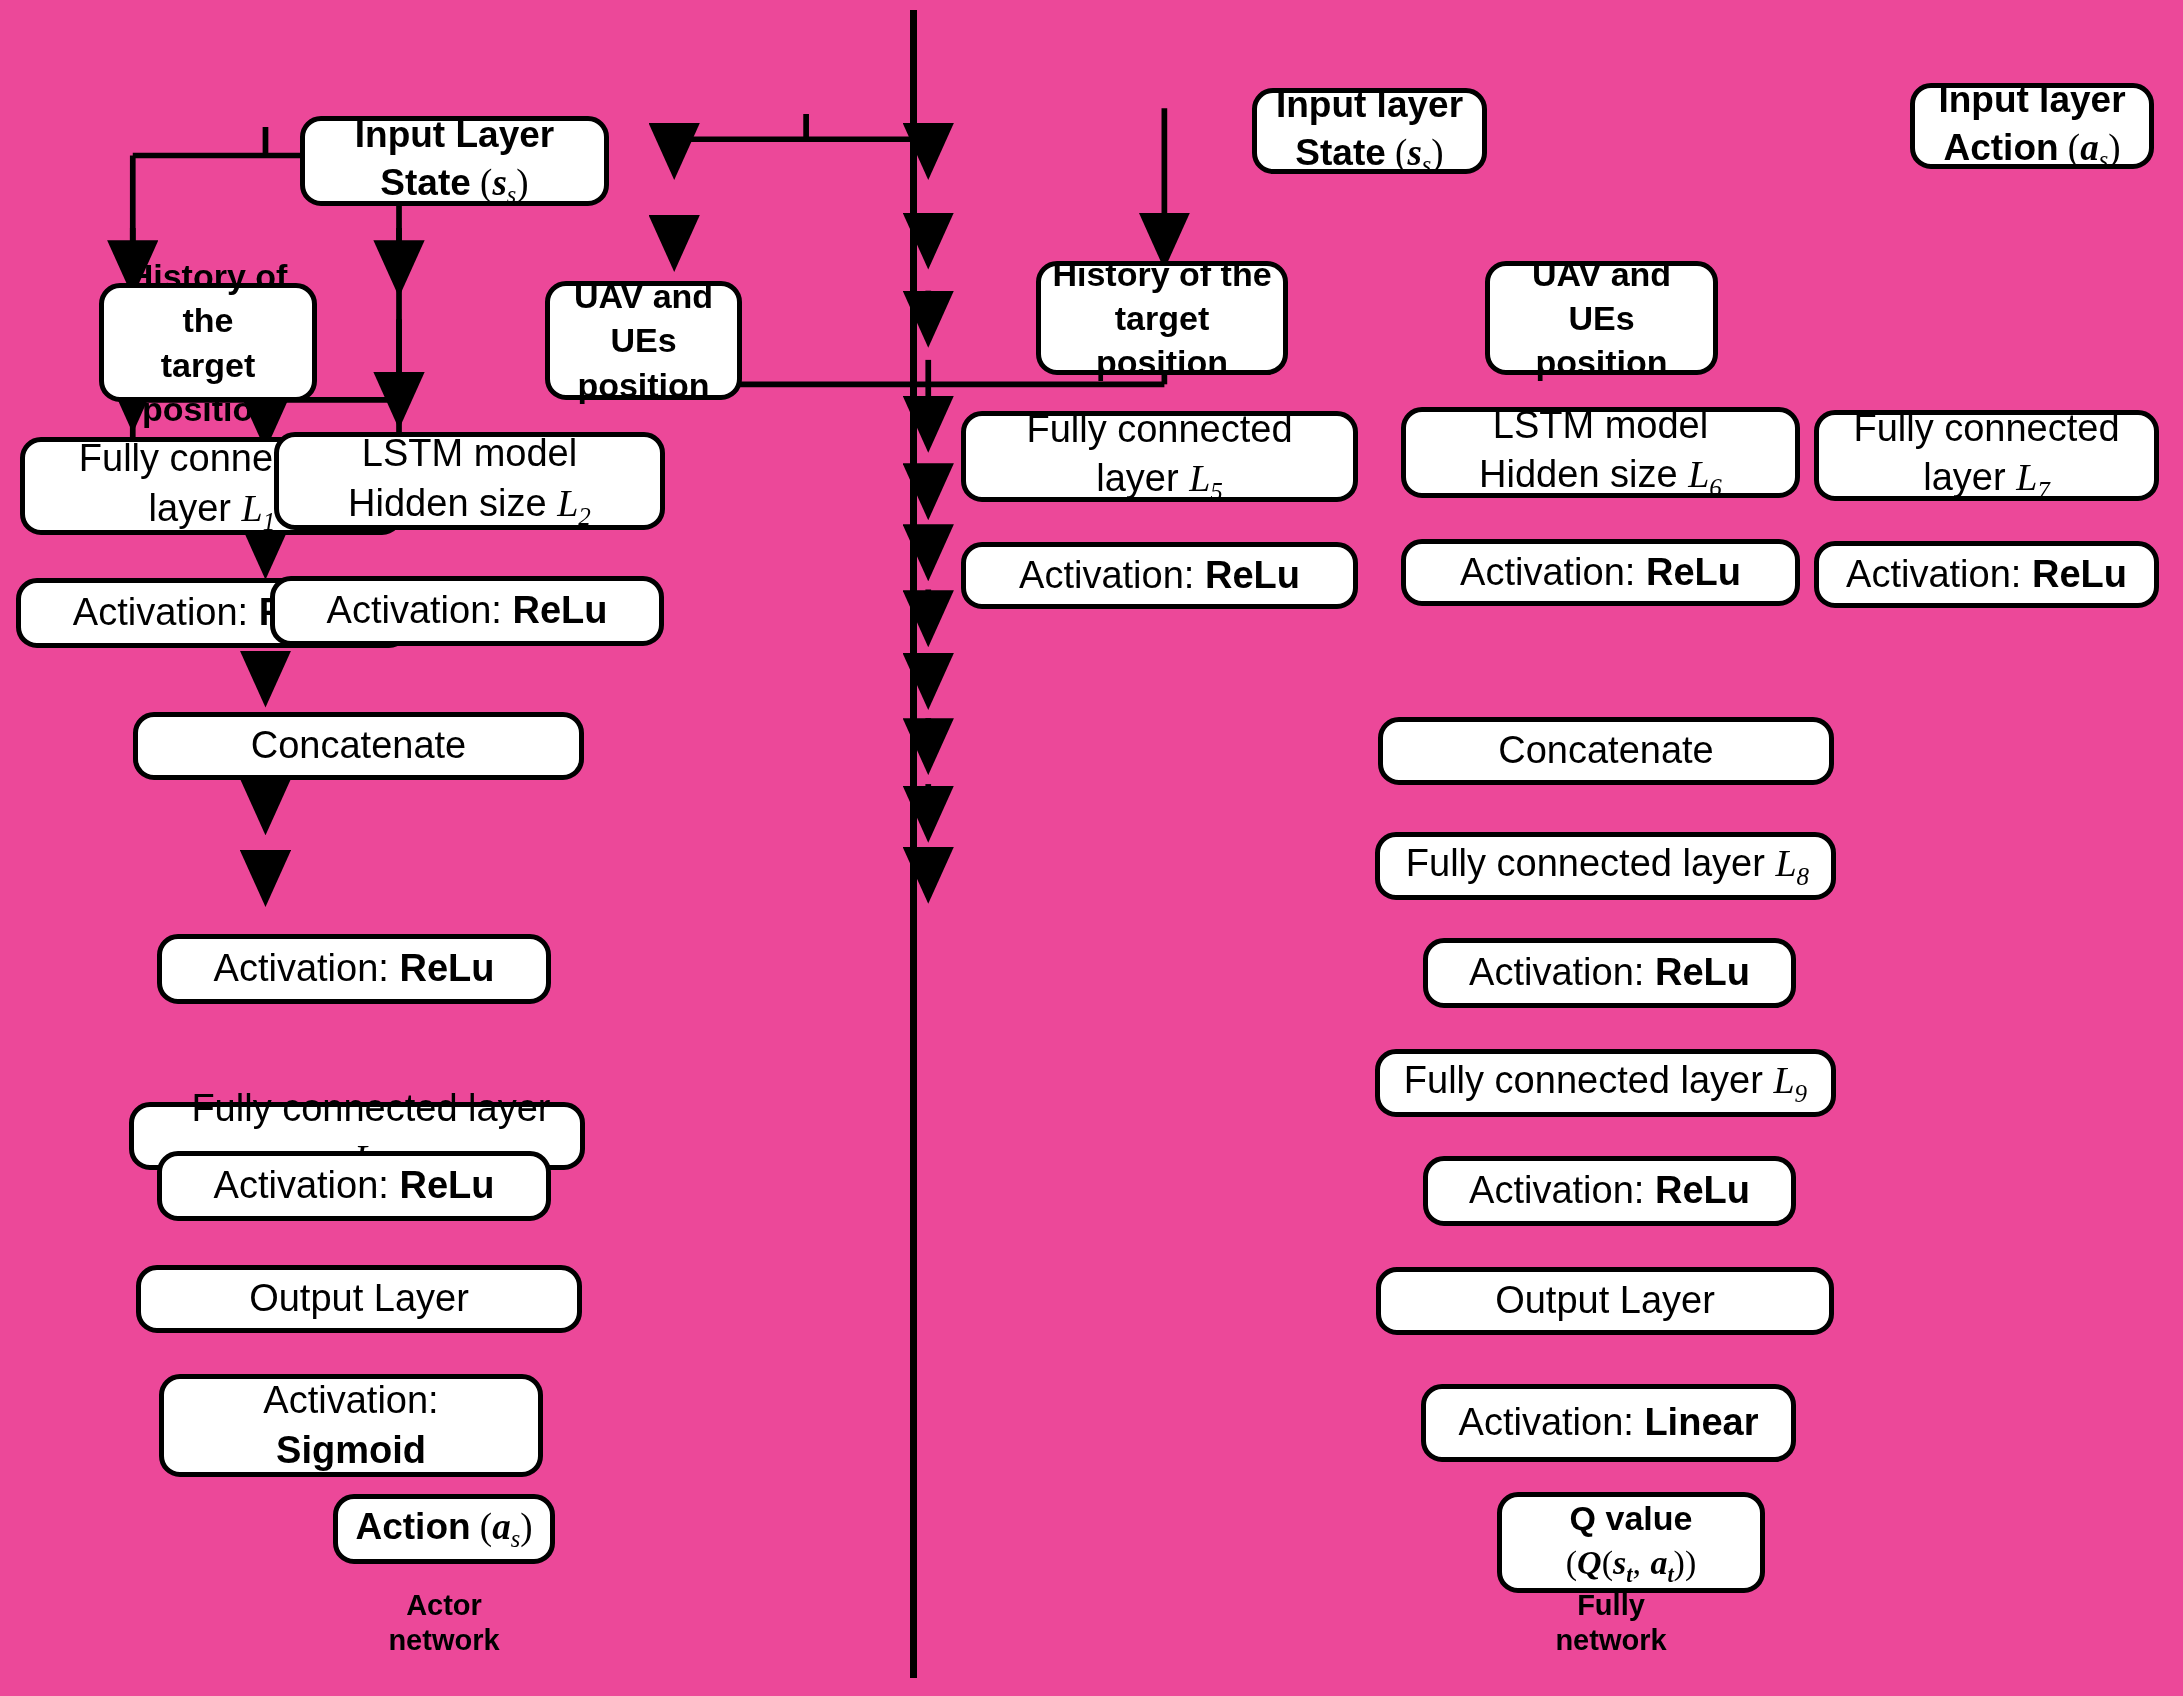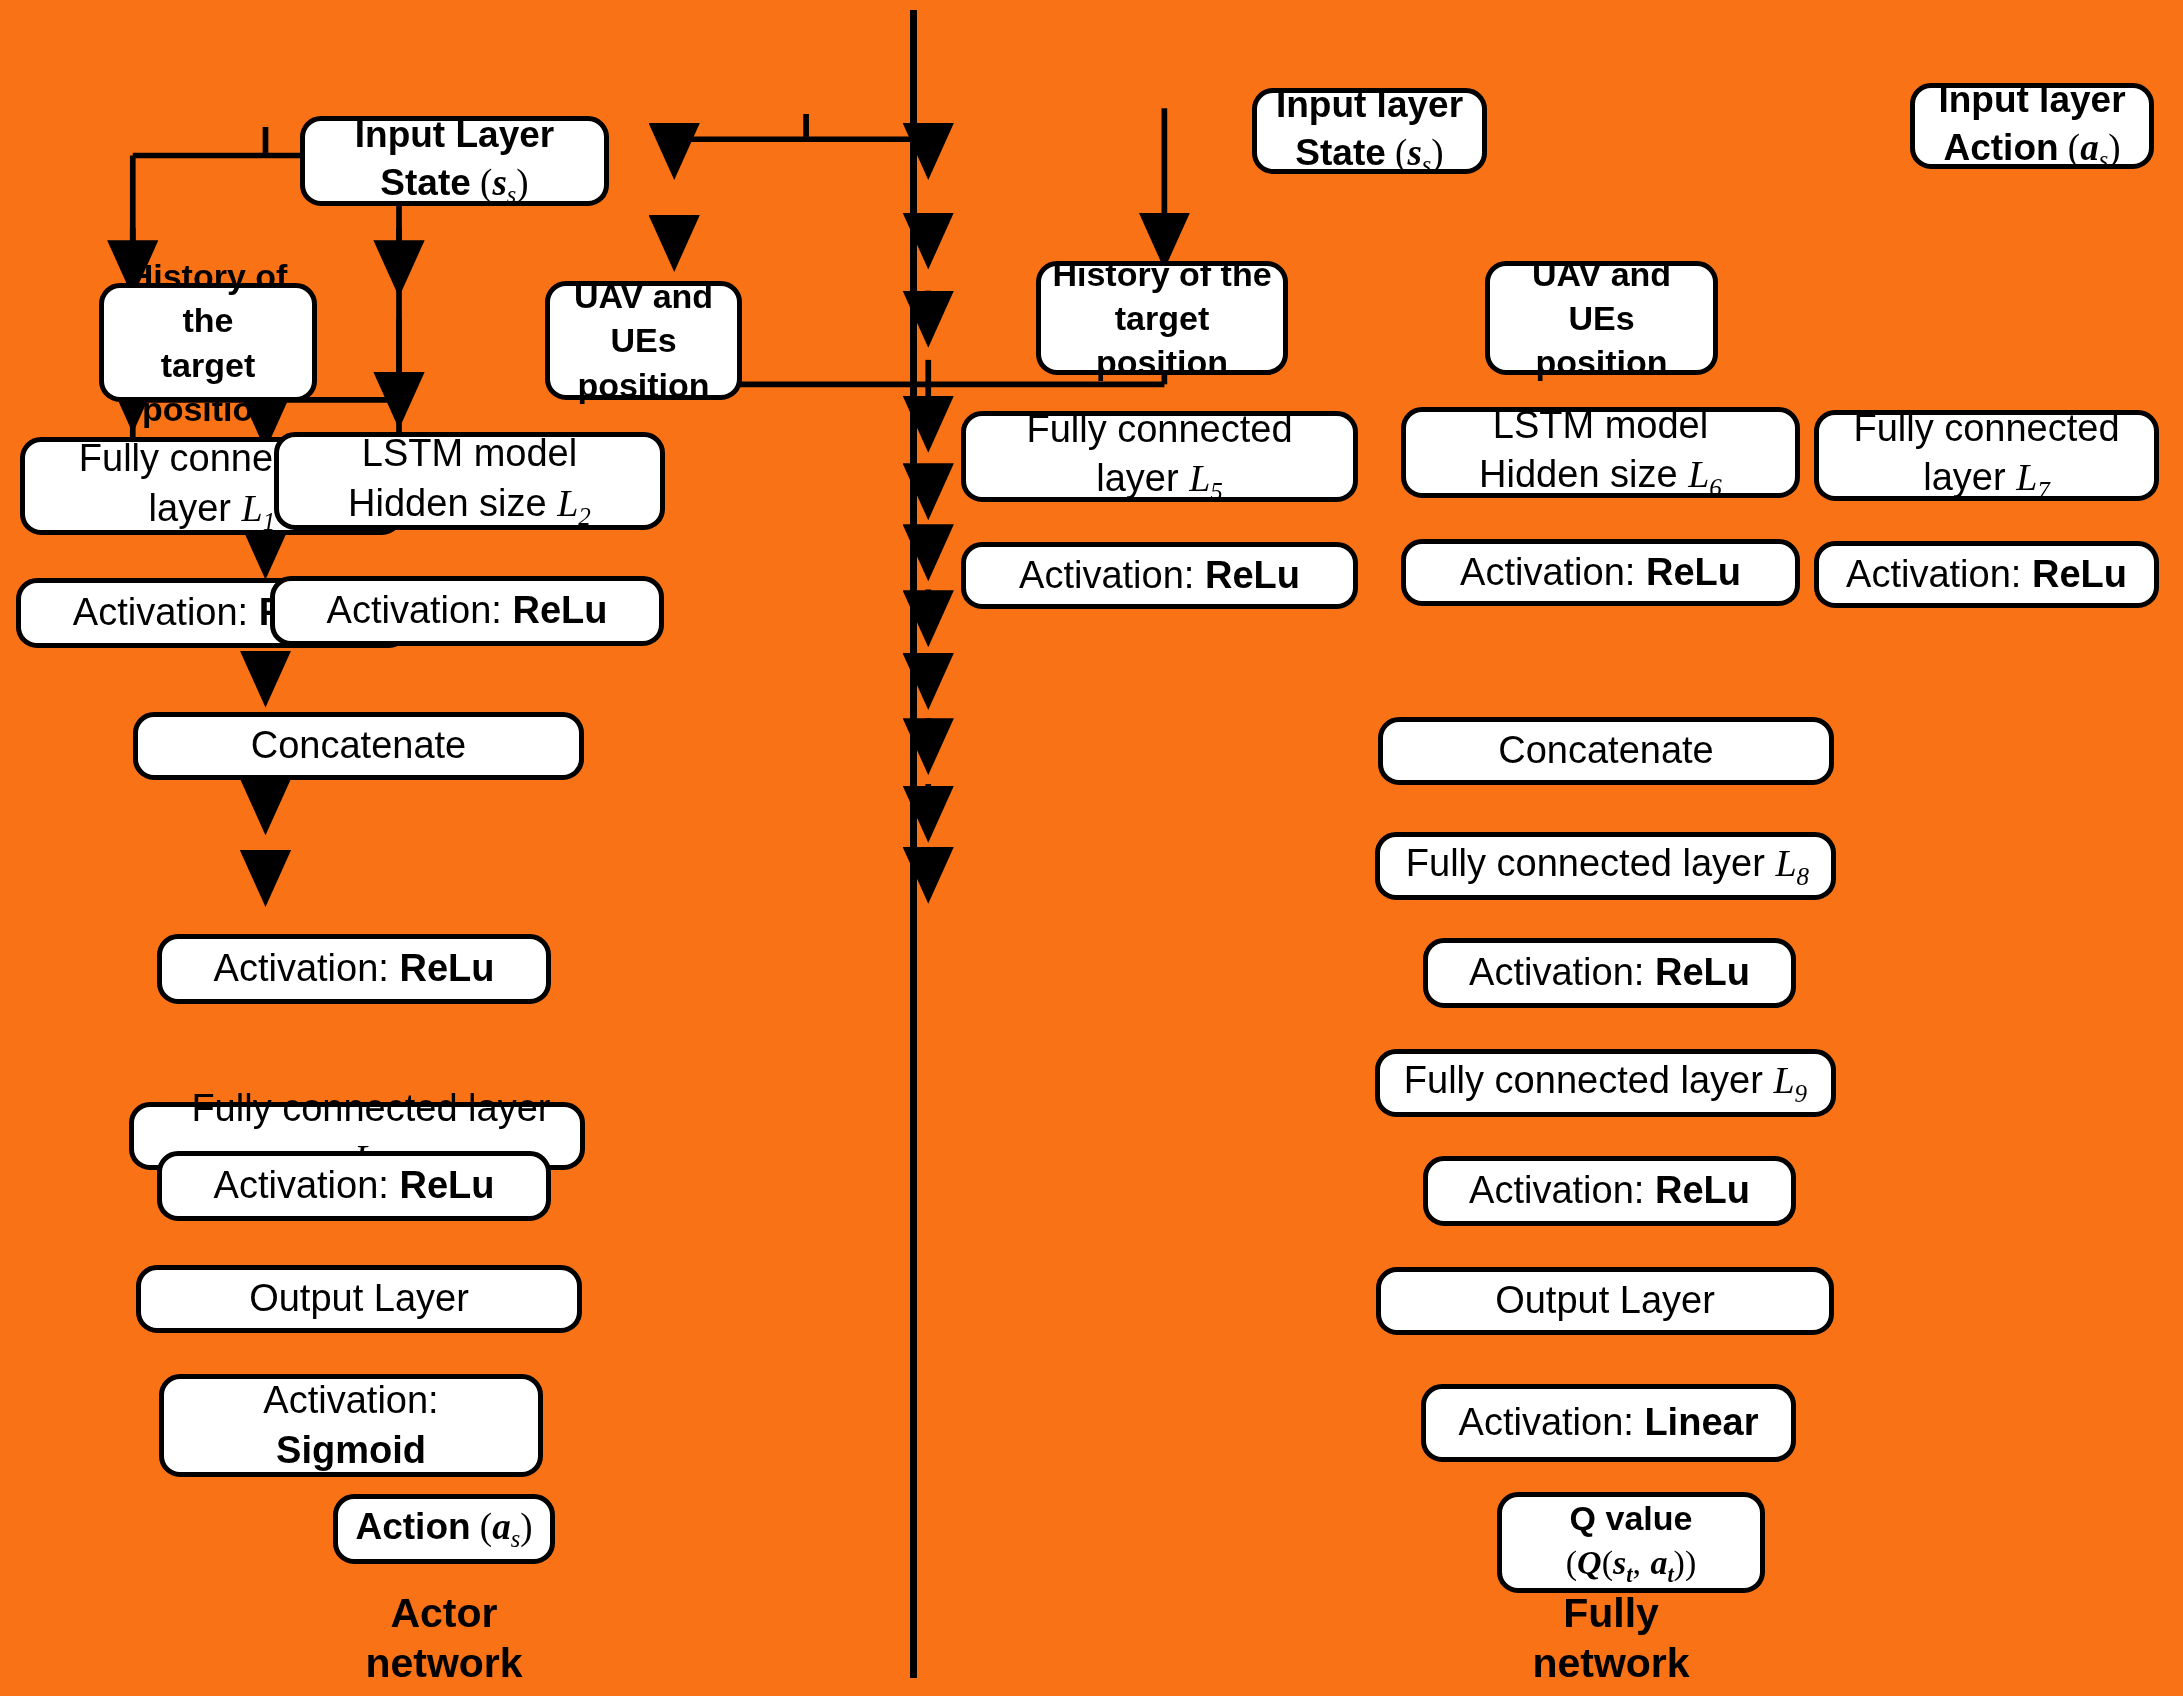--- a/index.html
+++ b/index.html
@@ -4,21 +4,21 @@
 <style>
   html, body {
     margin: 0;
     padding: 0;
     background: #ffffff;
   }
   #stage {
     position: relative;
     width: 2183px;
     height: 1696px;
-    background: #f97316;
+    background: #ec4899;
     overflow: hidden;
     font-family: "Liberation Sans", sans-serif;
     color: #000000;
   }
   #wires {
     position: absolute;
     left: 0; top: 0;
     width: 2183px;
     height: 1696px;
     pointer-events: none;
@@ -51,21 +51,21 @@
     font-family: "Liberation Serif", serif;
     font-style: italic;
     font-weight: 700;
   }
   .sub { font-size: 0.66em; vertical-align: sub; }
   .paren { font-family: "Liberation Serif", serif; font-weight: 400; }
   .caption {
     position: absolute;
     text-align: center;
     font-weight: 700;
-    font-size: 41px;
+    font-size: 29px;
     line-height: 1.22;
     z-index: 5;
   }
   .divider {
     position: absolute;
     background: #000000;
     z-index: 2;
   }
 </style>
 </head>

